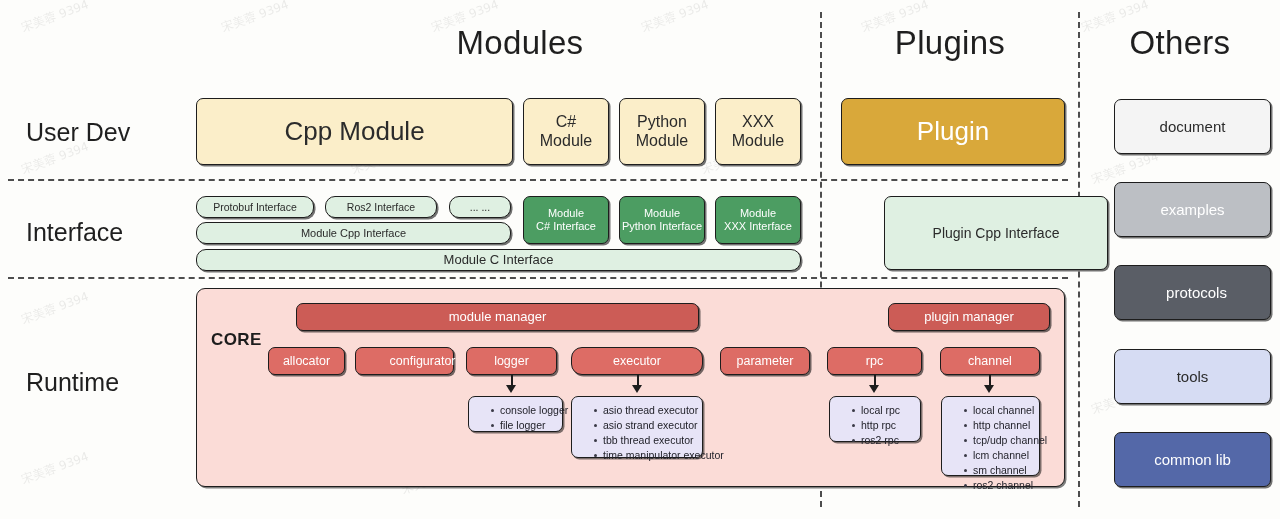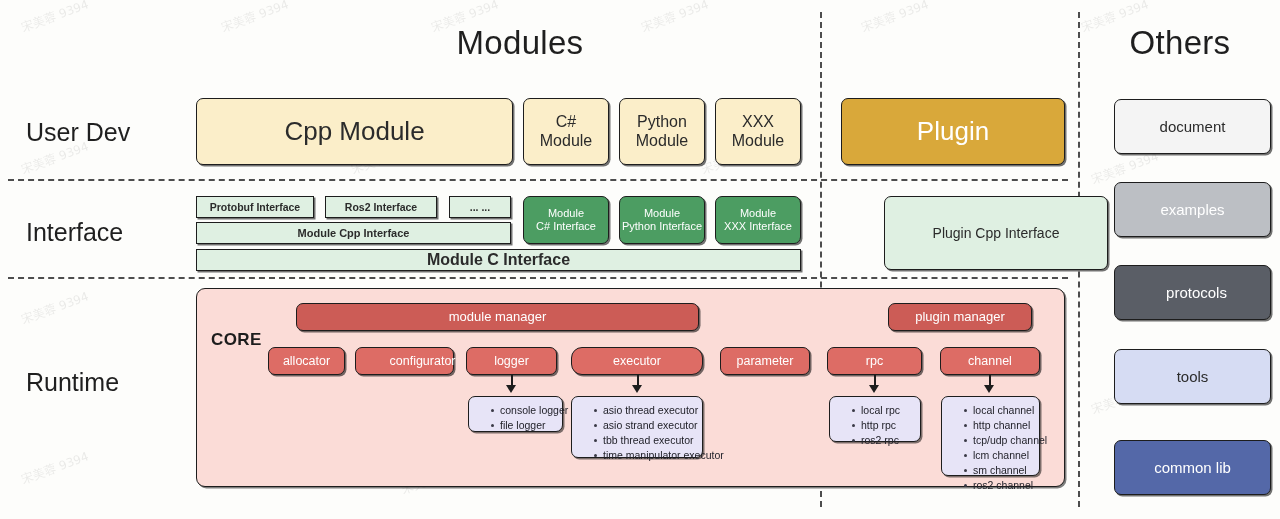--- a/index.html
+++ b/index.html
@@ -34,33 +34,33 @@
   }
 
   
   .bx{
     position:absolute;box-sizing:border-box;
     border:1.6px solid #1d1d1d;border-radius:7px;
     display:flex;align-items:center;justify-content:center;
     text-align:center;line-height:1.18;
     box-shadow:1.5px 1.5px 0 rgba(0,0,0,.55);
   }
-  .bx.sm{border-radius:0;font-weight:bold;}
+  .bx.sm{border-radius:10px;}
 
   .yellow{background:#fbeec9;color:#2b2b2b;}
   .gold{background:#d9a83a;color:#ffffff;}
   .greenlite{background:#dff0e2;color:#2b2b2b;}
   .greendark{background:#4c9d62;color:#ffffff;}
   .red{background:#dd6c65;color:#ffffff;}
   .reddark{background:#cc5c56;color:#ffffff;}
   .g1{background:#f4f4f4;color:#2b2b2b;}
   .g2{background:#bcbfc4;color:#ffffff;}
   .g3{background:#5a5e66;color:#ffffff;}
   .g4{background:#d6dcf3;color:#2b2b2b;}
-  .g5{background:#5468a8;color:#ffffff;margin-top:8px;}
+  .g5{background:#5468a8;color:#ffffff;}
 
   
   .runtime-panel{
     position:absolute;box-sizing:border-box;
     background:#fbdcd7;border:1.6px solid #1d1d1d;border-radius:9px;
     box-shadow:1.5px 1.5px 0 rgba(0,0,0,.5);
   }
   .core-label{
     position:absolute;font-size:17px;font-weight:700;color:#1d1d1d;
     letter-spacing:.4px;
@@ -110,20 +110,21 @@
   <div class="wm" style="left:700px;top:150px;">宋美蓉 9394</div>
   <div class="wm" style="left:1090px;top:160px;">宋美蓉 9394</div>
   <div class="wm" style="left:20px;top:300px;">宋美蓉 9394</div>
   <div class="wm" style="left:360px;top:300px;">宋美蓉 9394</div>
   <div class="wm" style="left:690px;top:300px;">宋美蓉 9394</div>
   <div class="wm" style="left:1090px;top:390px;">宋美蓉 9394</div>
   <div class="wm" style="left:20px;top:460px;">宋美蓉 9394</div>
   <div class="wm" style="left:400px;top:470px;">宋美蓉 9394</div>
 
   <div class="colhead" style="left:380px;top:24px;width:280px;">Modules</div>
+  <div class="colhead" style="left:830px;top:24px;width:240px;">Plugins</div>
   <div class="colhead" style="left:1090px;top:24px;width:180px;">Others</div>
 
   <div class="vdiv" style="left:820px;top:12px;height:495px;"></div>
   <div class="vdiv" style="left:1078px;top:12px;height:495px;"></div>
 
   <div class="hdiv" style="top:179px;"></div>
   <div class="hdiv" style="top:277px;"></div>
 
   <div class="rowlabel" style="left:26px;top:118px;">User Dev</div>
   <div class="rowlabel" style="left:26px;top:218px;">Interface</div>
@@ -138,37 +139,37 @@
 Module</div>
 
   <div class="bx gold" style="left:841px;top:98px;width:224px;height:67px;font-size:26px;">Plugin</div>
 
   <div class="bx sm greenlite" style="left:196px;top:196px;width:118px;height:22px;font-size:10.5px;">Protobuf Interface</div>
   <div class="bx sm greenlite" style="left:325px;top:196px;width:112px;height:22px;font-size:10.5px;">Ros2 Interface</div>
   <div class="bx sm greenlite" style="left:449px;top:196px;width:62px;height:22px;font-size:10.5px;">... ...</div>
 
   <div class="bx sm greenlite" style="left:196px;top:222px;width:315px;height:22px;font-size:11px;">Module Cpp Interface</div>
 
-  <div class="bx sm greenlite" style="left:196px;top:249px;width:605px;height:22px;font-size:16px;">Module C Interface</div>
+  <div class="bx sm greenlite" style="left:196px;top:249px;width:605px;height:22px;font-size:13px;">Module C Interface</div>
 
   <div class="bx greendark" style="left:523px;top:196px;width:86px;height:48px;font-size:11px;white-space:pre-line;">Module
 C# Interface</div>
   <div class="bx greendark" style="left:619px;top:196px;width:86px;height:48px;font-size:11px;white-space:pre-line;">Module
 Python Interface</div>
   <div class="bx greendark" style="left:715px;top:196px;width:86px;height:48px;font-size:11px;white-space:pre-line;">Module
 XXX Interface</div>
 
   <div class="bx greenlite" style="left:841px;top:196px;width:224px;height:74px;font-size:14px;margin-left:43px;">Plugin Cpp Interface</div>
 
   <div class="runtime-panel" style="left:196px;top:288px;width:869px;height:199px;"></div>
 
   <div class="core-label" style="left:211px;top:330px;">CORE</div>
 
   <div class="bx reddark" style="left:296px;top:303px;width:403px;height:28px;font-size:13px;">module manager</div>
-  <div class="bx reddark" style="left:888px;top:303px;width:144px;height:28px;font-size:13px;">plugin manager</div>
+  <div class="bx reddark" style="left:888px;top:303px;width:162px;height:28px;font-size:13px;">plugin manager</div>
 
   <div class="bx red" style="left:268px;top:347px;width:77px;height:28px;font-size:12.5px;">allocator</div>
   <div class="bx red" style="left:355px;top:347px;width:99px;height:28px;font-size:12.5px;padding-left:36px;">configurator</div>
   <div class="bx red" style="left:466px;top:347px;width:91px;height:28px;font-size:12.5px;">logger</div>
   <div class="bx red" style="left:571px;top:347px;width:132px;height:28px;font-size:12.5px;border-radius:11px;">executor</div>
   <div class="bx red" style="left:720px;top:347px;width:90px;height:28px;font-size:12.5px;">parameter</div>
   <div class="bx red" style="left:827px;top:347px;width:95px;height:28px;font-size:12.5px;">rpc</div>
   <div class="bx red" style="left:940px;top:347px;width:100px;height:28px;font-size:12.5px;">channel</div>
 
   <div class="vline" style="left:511px;top:375px;height:12px;"></div>

